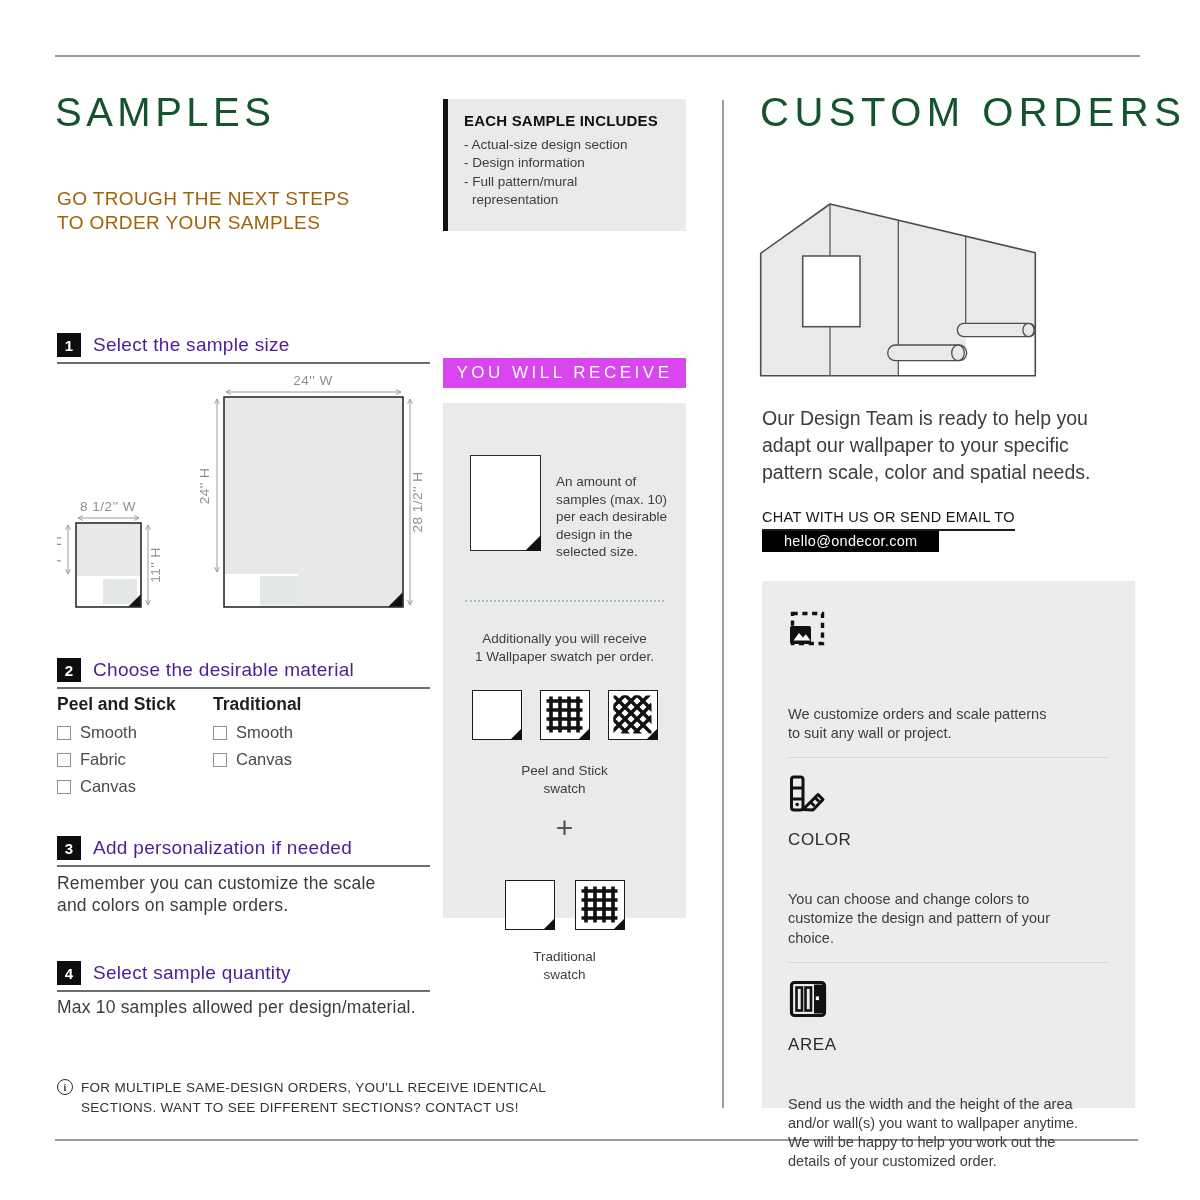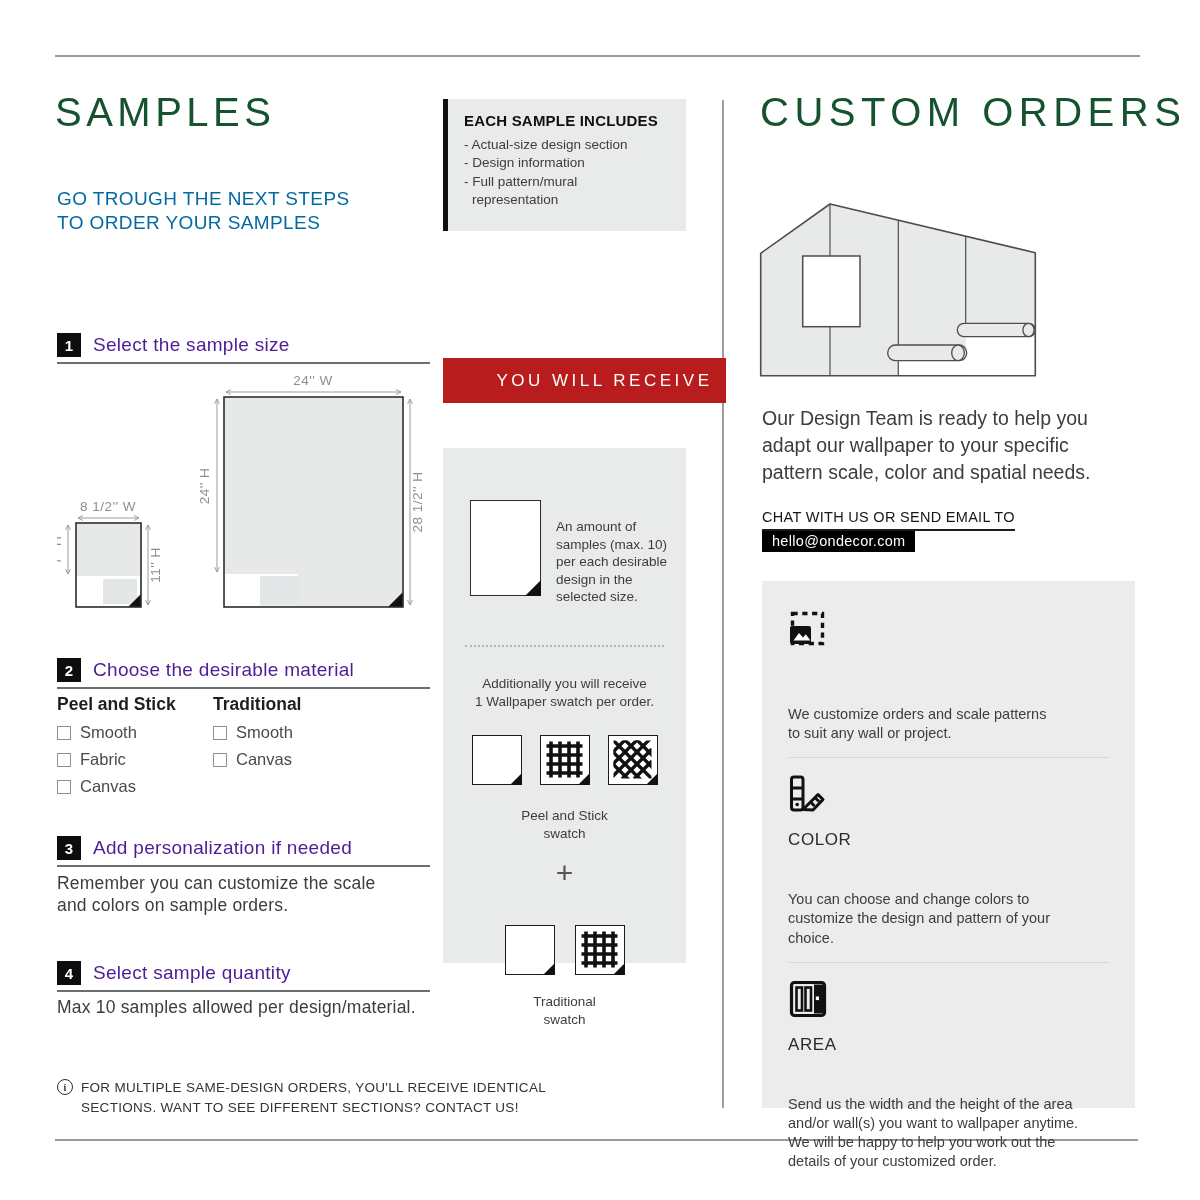--- a/index.html
+++ b/index.html
@@ -3,21 +3,21 @@
 <meta charset="utf-8">
 <style>
   html,body{margin:0;padding:0;background:#fff;}
   .page{position:relative;width:1200px;height:1200px;background:#ffffff;overflow:hidden;
         font-family:"Liberation Sans",sans-serif;color:#3d3d3d;}
   .rule{position:absolute;background:#9b9b9b;height:2px;}
   .pre{white-space:pre-line;}
 
   
   .big-title{position:absolute;font-size:40px;letter-spacing:4.5px;color:#14532d;font-weight:400;}
-  .subtitle{position:absolute;left:57px;top:187px;font-size:19px;line-height:1.24;letter-spacing:.4px;color:#0369a1;}
+  .subtitle{position:absolute;left:57px;top:187px;font-size:19px;line-height:1.24;letter-spacing:.4px;color:#a16207;}
   .step-header{position:absolute;left:57px;width:373px;display:flex;align-items:center;gap:12px;
                padding-bottom:5px;border-bottom:2px solid #6e6e6e;}
   .step-num{width:24px;height:24px;background:#0d0d0d;color:#fff;font-size:15px;font-weight:bold;
             display:flex;align-items:center;justify-content:center;flex:0 0 auto;}
   .step-label{font-size:19px;color:#4c1d95;letter-spacing:.3px;}
   .body-text{position:absolute;font-size:17.5px;line-height:1.28;color:#3d3d3d;letter-spacing:.2px;}
   .mat-col{position:absolute;top:694px;}
   .mat-title{font-size:17.5px;font-weight:bold;color:#1f1f1f;margin-bottom:6px;}
   .mat-opt{display:flex;align-items:center;gap:9px;font-size:16.5px;color:#4a4a4a;margin-top:8px;}
   .cbox{width:12px;height:12px;border:1.5px solid #8f8f8f;background:#fff;flex:0 0 auto;}
@@ -25,42 +25,42 @@
   .info-circle{width:14px;height:14px;border:1.5px solid #2e2e2e;border-radius:50%;color:#2e2e2e;
                display:flex;align-items:center;justify-content:center;font-size:10px;font-weight:bold;
                margin-top:1px;flex:0 0 auto;font-family:"Liberation Serif",serif;}
   .footnote-text{font-size:13.5px;letter-spacing:.3px;line-height:1.45;color:#333;}
 
   
   .includes-box{position:absolute;left:443px;top:99px;width:243px;height:132px;box-sizing:border-box;
                 background:#e9eaea;border-left:5px solid #111;padding:13px 10px 10px 16px;}
   .includes-title{font-size:15px;font-weight:bold;color:#111;letter-spacing:.2px;margin-bottom:7px;}
   .inc-item{font-size:13.5px;color:#3d3d3d;line-height:1.36;padding-left:8px;text-indent:-8px;white-space:pre-line;}
-  .receive-header{position:absolute;left:443px;top:358px;width:243px;height:45px;background:#b91c1c;
-                  color:#fff;font-size:17px;letter-spacing:3.5px;display:flex;align-items:center;justify-content:center;padding-left:40px;}
-  .receive-body{position:absolute;left:443px;top:403px;width:243px;height:515px;background:#e9eaea;margin-top:45px;}
+  .receive-header{position:absolute;left:443px;top:358px;width:243px;height:30px;background:#d946ef;
+                  color:#fff;font-size:17px;letter-spacing:3.5px;display:flex;align-items:center;justify-content:center;}
+  .receive-body{position:absolute;left:443px;top:403px;width:243px;height:515px;background:#e9eaea;}
   .sheet{position:absolute;left:27px;top:52px;width:69px;height:94px;background:#fff;border:1.5px solid #2c2c2c;}
   .fold{position:absolute;right:-1px;bottom:-1px;width:0;height:0;border-left:16px solid transparent;border-bottom:16px solid #111;}
   .fold-sm{border-left-width:12px;border-bottom-width:12px;}
   .sheet-text{position:absolute;left:113px;top:70px;width:120px;font-size:13.5px;line-height:1.3;color:#3d3d3d;}
   .dots{position:absolute;left:22px;right:22px;border-top:2px dotted #b5b8b8;}
   .center-text{position:absolute;left:8px;right:8px;text-align:center;font-size:13.5px;line-height:1.35;color:#3d3d3d;}
   .swatch-row{position:absolute;left:0;right:0;display:flex;justify-content:center;gap:18px;}
   .swatch{width:50px;height:50px;box-sizing:border-box;border:1.5px solid #1b1b1b;background:#fff;position:relative;}
   .swatch svg{position:absolute;left:0;top:0;}
   .plus{position:absolute;left:0;right:0;text-align:center;font-size:30px;color:#555;font-weight:400;}
 
   .vdivider{position:absolute;left:722px;top:100px;width:2px;height:1008px;background:#9c9c9c;}
 
   
   .intro{position:absolute;left:762px;top:405px;width:382px;font-size:19.5px;line-height:1.38;color:#3d3d3d;}
   .chat-label{position:absolute;left:762px;top:509px;font-size:14.5px;color:#161616;letter-spacing:.3px;
               padding-bottom:4px;border-bottom:2px solid #1c1c1c;}
   .email-badge{position:absolute;left:762px;top:531px;background:#000;color:#fff;font-size:14.5px;
-               letter-spacing:.3px;padding:2px 10px 3px;}
+               letter-spacing:.3px;padding:2px 22px 3px;}
   .features-box{position:absolute;left:762px;top:581px;width:373px;height:527px;box-sizing:border-box;
                 background:#ececec;padding:28px 26px 18px;}
   .feat-icon{width:40px;height:40px;margin-bottom:12px;}
   .feat-title{font-size:17px;color:#2b2b2b;letter-spacing:.6px;margin-bottom:5px;}
   .feat-text{font-size:14.5px;line-height:1.32;color:#3d3d3d;margin-top:40px;}
   .feat-div{border-top:1.5px dotted #c6c6c6;margin:14px 0 16px;}
 
   
   .dimline{stroke:#9b9b9b;stroke-width:1;}
   .dimtext{fill:#8f8f8f;font-size:13.5px;letter-spacing:.5px;font-family:"Liberation Sans",sans-serif;}

